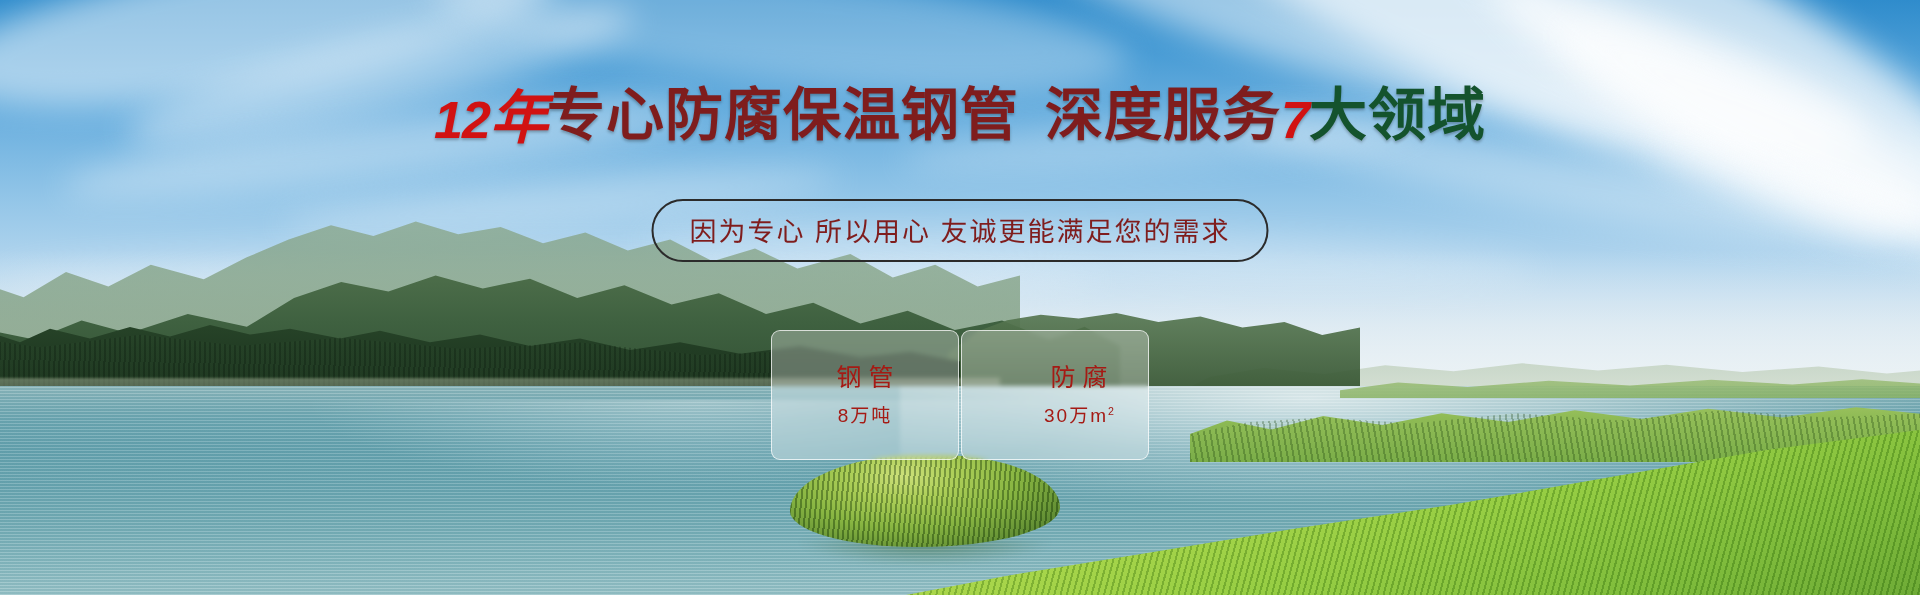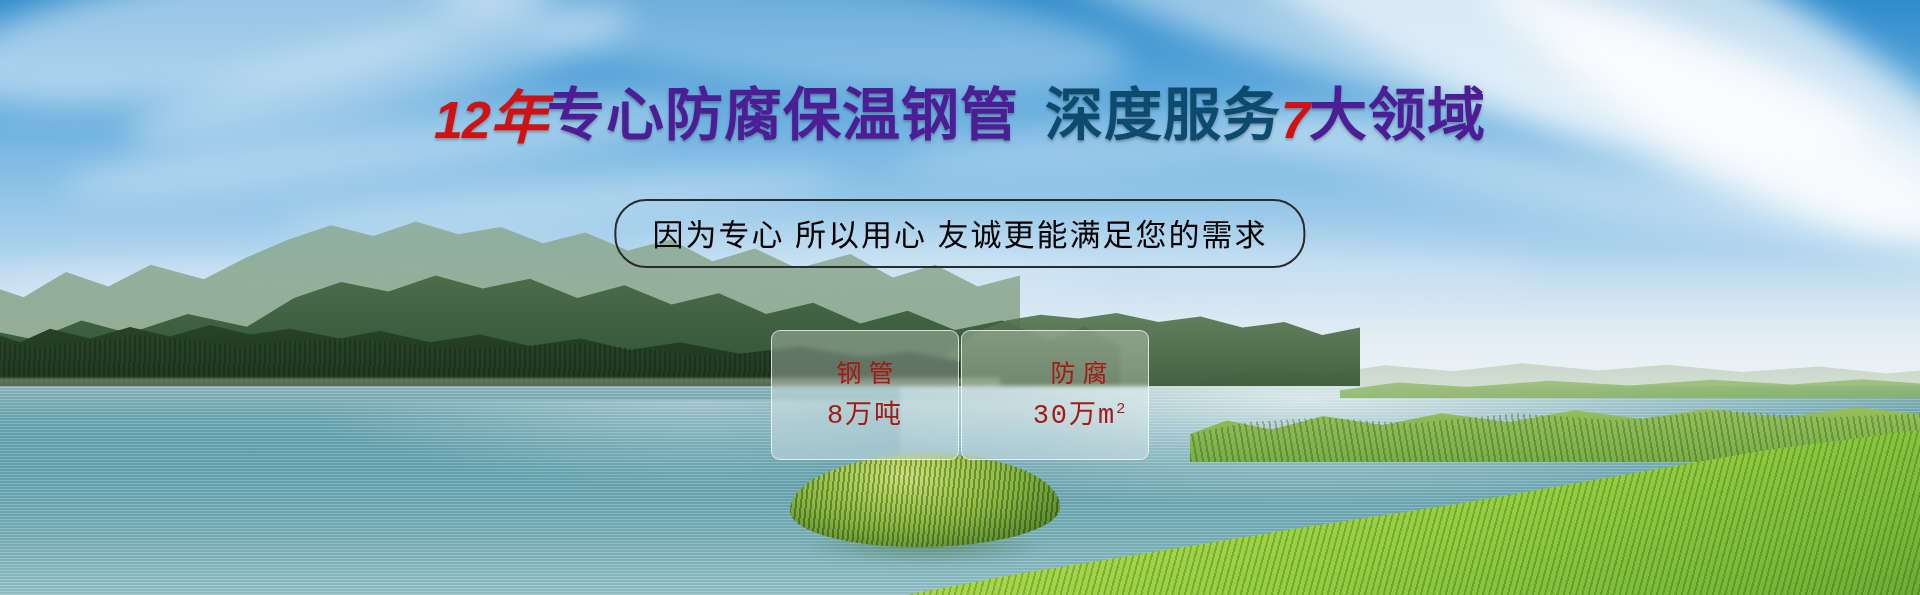--- a/index.html
+++ b/index.html
@@ -222,23 +222,23 @@
   }
   .hl-gap{display:inline-block;width:26px;}
 
   
   .pill{
     position:absolute;left:50%;top:199px;
     transform:translateX(-50%);
     padding:9px 36px 11px;
     border:2px solid #2b2b2b;
     border-radius:32px;
-    font-size:31px;
+    font-size:27px;
     letter-spacing:2px;
-    color:#000000;
+    color:#7f1d1d;
     white-space:nowrap;
     background:transparent;
   }
 
   
   .cards{
     position:absolute;left:50%;top:330px;
     transform:translateX(-50%);
     display:flex;
     gap:2px;
@@ -256,24 +256,24 @@
     gap:16px;
     color:#a51a14;
   }
   .card-label{
     font-size:25px;
     letter-spacing:7px;
     text-indent:7px;
     line-height:1;
   }
   .card-value{
-    font-size:27px;
+    font-size:19px;
     letter-spacing:2px;
     line-height:1;
-    font-family:Liberation Mono, monospace;
+    font-family:Liberation Sans, sans-serif;
     text-align:right;
   }
   .card-value sup{font-size:.56em;vertical-align:super;letter-spacing:0;}
 </style>
 </head>
 <body>
 
 <div class="banner">
 
   <div class="sky"></div>
@@ -316,21 +316,21 @@
     <div class="island-refl"></div>
     <div class="island"></div>
     <div class="island-tex"></div>
 
     <div class="grass-bank"></div>
     <div class="grass-bank-tex"></div>
     <div class="grass-edge"></div>
   </div>
 
   <div class="headline">
-    <span class="hl-num" style="color: rgb(209, 18, 18);">12</span><span class="hl-num" style="font-size: 58px; color: rgb(209, 18, 18);">年</span><span style="color: #4c1d95;">专心防腐保温钢管</span><span class="hl-gap"></span><span style="color: #0c4a6e; margin-top: 32px;">深度服务</span><span class="hl-num" style="color: rgb(209, 18, 18);">7</span><span style="color: #4c1d95;">大领域</span>
+    <span class="hl-num" style="color: rgb(209, 18, 18);">12</span><span class="hl-num" style="font-size: 58px; color: rgb(209, 18, 18);">年</span><span style="color: #7f1d1d;">专心防腐保温钢管</span><span class="hl-gap"></span><span style="color: #7f1d1d; margin-top: 32px;">深度服务</span><span class="hl-num" style="color: rgb(209, 18, 18);">7</span><span style="color: #14532d;">大领域</span>
   </div>
 
   <div class="pill">因为专心 所以用心 友诚更能满足您的需求</div>
 
   <div class="cards">
 
     <div class="card" style="color: rgb(165, 26, 20);">
       <div class="card-label">钢管</div>
       <div class="card-value">
         <span>8万吨</span><sup></sup>

